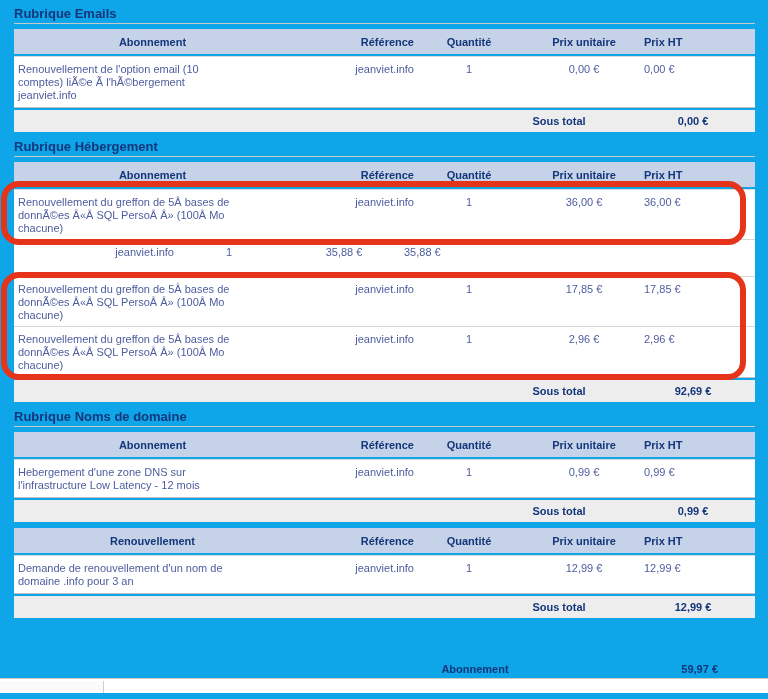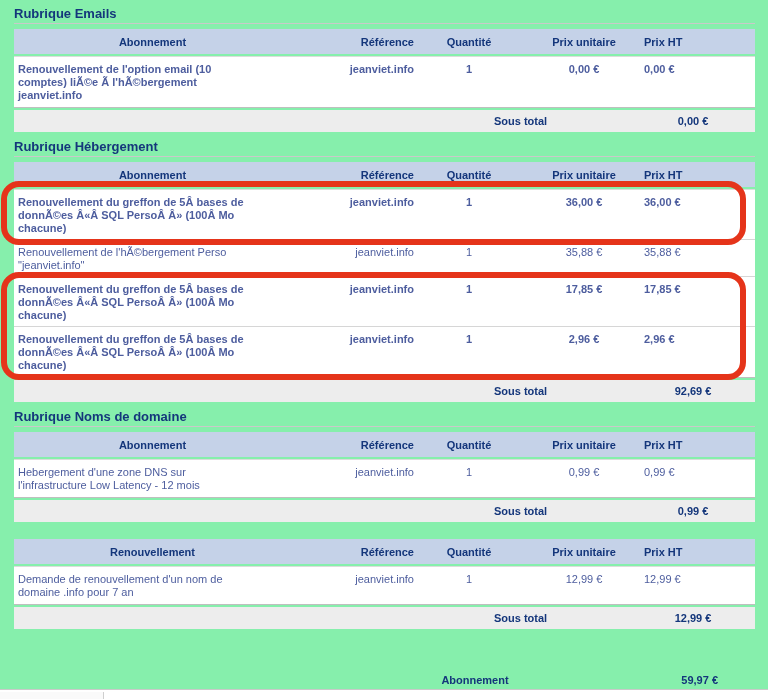--- a/index.html
+++ b/index.html
@@ -1,20 +1,20 @@
 <!DOCTYPE html>
 <html><head>
 <meta charset="utf-8">
 <style>
   * { margin:0; padding:0; box-sizing:border-box; }
   html,body { background:#fff; }
   #page {
     position:relative;
     width:768px; height:699px;
-    background:#86efac;
+    background:#0ea5e9;
     overflow:hidden;
     font-family:"Liberation Sans","DejaVu Sans",sans-serif;
     font-size:11px;
     color:#4d5d9e;
     padding-top:6px;
   }
   .section-title {
     margin-left:14px;
     height:15px;
     font-size:13px;
@@ -22,21 +22,21 @@
     color:#14367b;
     white-space:nowrap;
   }
   .title-rule {
     margin:2px 0 0 14px;
     width:741px;
     border-top:1px solid #c9c9c9;
     height:0;
   }
   .invoice-table { margin:5px 0 0 14px; width:741px; }
-  .invoice-table.tight { margin-top:17px; }
+  .invoice-table.tight { margin-top:6px; }
   .thead {
     display:flex;
     align-items:center;
     height:25px;
     background:#c5d2e8;
     color:#14367b;
     font-weight:bold;
     margin-bottom:2px;
   }
   .rows {
@@ -44,38 +44,38 @@
     border-bottom:1px solid #bfbfbf;
     margin-bottom:2px;
   }
   .row {
     display:flex;
     align-items:flex-start;
     padding-top:6px;
     background:#fff;
     line-height:13px;
   }
-  .row.h3 { height:50px;font-weight:bold; }
+  .row.h3 { height:50px; }
   .row.h2 { height:37px; }
   .row:not(:last-child) { border-bottom:1px solid #d6d6d6; }
   .c1 { width:240px; padding-left:4px; padding-right:8px; text-align:left; }
   .c2 { width:160px; text-align:right; }
   .c3 { width:110px; text-align:center; }
   .c4 { width:120px; text-align:center; }
   .c5 { width:111px; text-align:left; padding-right:25px; }
   .thead .c1 { padding-left:45px; text-align:center; }
   .subtotal-row {
     display:flex;
     align-items:center;
     height:22px;
     background:#ededed;
     color:#14367b;
     font-weight:bold;
   }
-  .subtotal-label { margin-left:480px; width:130px; }
+  .subtotal-label { margin-left:480px; width:130px; text-align:center; }
   .subtotal-value { margin-left:auto; width:111px; text-align:center; padding-right:13px; }
   .section { }
   .section + .section .section-title { margin-top:7px; }
   .summary-row {
     position:relative;
     margin-top:45px;
     height:16px;
     width:768px;
     border-bottom:1px solid #c9c9c9;
     color:#14367b;
@@ -145,21 +145,20 @@
       </div>
       <div class="rows">
         <div class="row h3">
           <div class="c1">Renouvellement du greffon de 5Â bases de donnÃ©es Â«Â SQL PersoÂ Â» (100Â Mo chacune)</div>
           <div class="c2">jeanviet.info</div>
           <div class="c3">1</div>
           <div class="c4">36,00 €</div>
           <div class="c5">36,00 €</div>
         </div>
         <div class="row h2">
-          <div class="c1">Renouvellement de l'hÃ©bergement Perso "jeanviet.info"</div>
           <div class="c2">jeanviet.info</div>
           <div class="c3">1</div>
           <div class="c4">35,88 €</div>
           <div class="c5">35,88 €</div>
         </div>
         <div class="row h3">
           <div class="c1">Renouvellement du greffon de 5Â bases de donnÃ©es Â«Â SQL PersoÂ Â» (100Â Mo chacune)</div>
           <div class="c2">jeanviet.info</div>
           <div class="c3">1</div>
           <div class="c4">17,85 €</div>
@@ -208,21 +207,21 @@
     <div class="invoice-table tight">
       <div class="thead">
         <div class="c1">Renouvellement</div>
         <div class="c2">Référence</div>
         <div class="c3">Quantité</div>
         <div class="c4">Prix unitaire</div>
         <div class="c5">Prix HT</div>
       </div>
       <div class="rows">
         <div class="row h2">
-          <div class="c1">Demande de renouvellement d'un nom de domaine .info pour 7 an</div>
+          <div class="c1">Demande de renouvellement d'un nom de domaine .info pour 3 an</div>
           <div class="c2">jeanviet.info</div>
           <div class="c3">1</div>
           <div class="c4">12,99 €</div>
           <div class="c5">12,99 €</div>
         </div>
       </div>
       <div class="subtotal-row">
         <div class="subtotal-label">Sous total</div>
         <div class="subtotal-value">12,99 €</div>
       </div>

